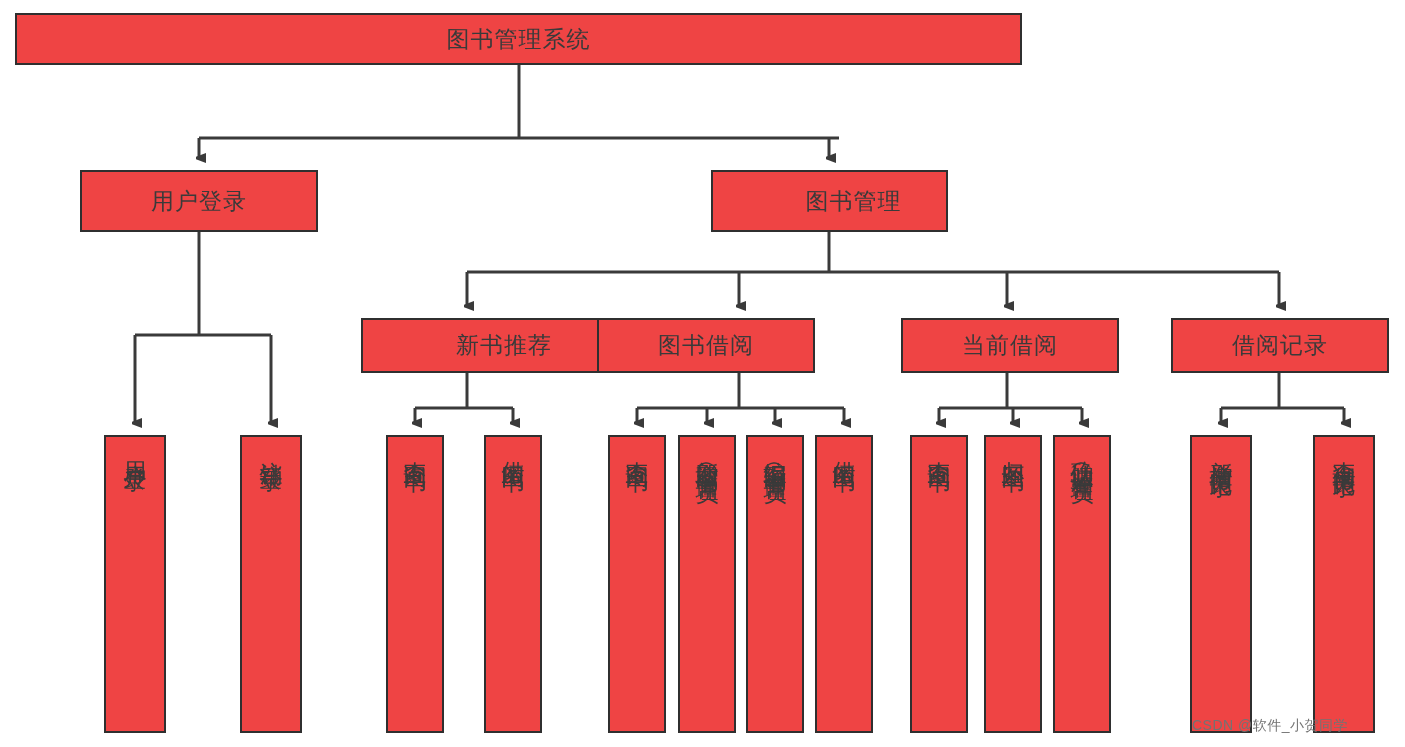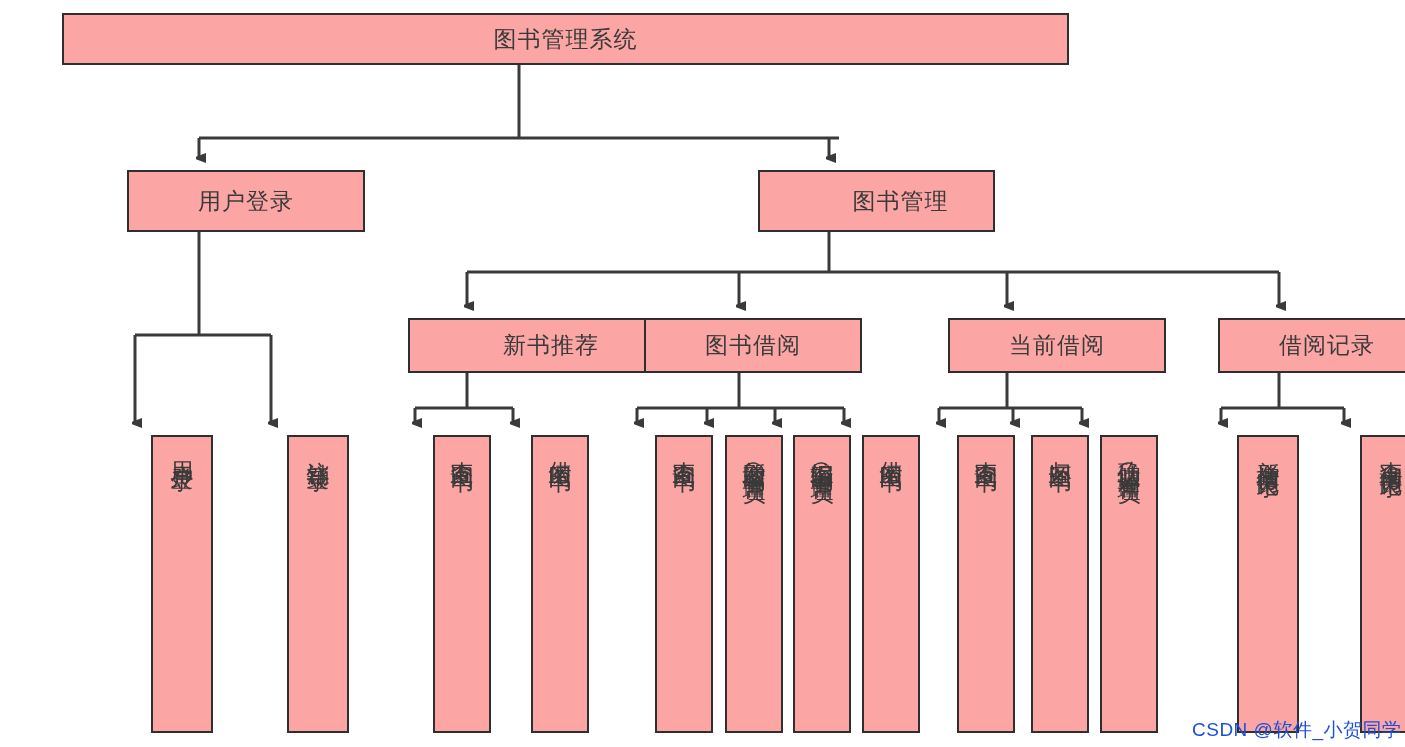--- a/index.html
+++ b/index.html
@@ -20,27 +20,26 @@
   #edges {
     position: absolute;
     left: 0;
     top: 0;
     width: 1405px;
     height: 747px;
   }
   .node {
     position: absolute;
     box-sizing: border-box;
-    background: #fca5a5;
+    background: #ef4444;
     border: 2.5px solid #2f2f2f;
     display: flex;
     align-items: center;
     justify-content: center;
     color: #3a3a3a;
-    margin-left: 47px;
   }
   .node.horiz {
     font-size: 23px;
     letter-spacing: 1px;
   }
   .node.vert {
     align-items: flex-start;
     justify-content: center;
     padding-top: 6px;
   }
@@ -48,22 +47,22 @@
     writing-mode: vertical-rl;
     text-orientation: upright;
     font-size: 23px;
     line-height: 1.18;
     letter-spacing: 3px;
     color: #3a3a3a;
     white-space: nowrap;
   }
   .watermark {
     position: absolute;
-    font-size: 19px;
-    color: #1d4ed8;
+    font-size: 14px;
+    color: #737373;
     white-space: nowrap;
     letter-spacing: 0.5px;
   }
 </style>
 </head>
 <body>
 
 <div id="canvas">
 
   <svg id="edges" viewBox="0 0 1405 747" xmlns="http://www.w3.org/2000/svg">

